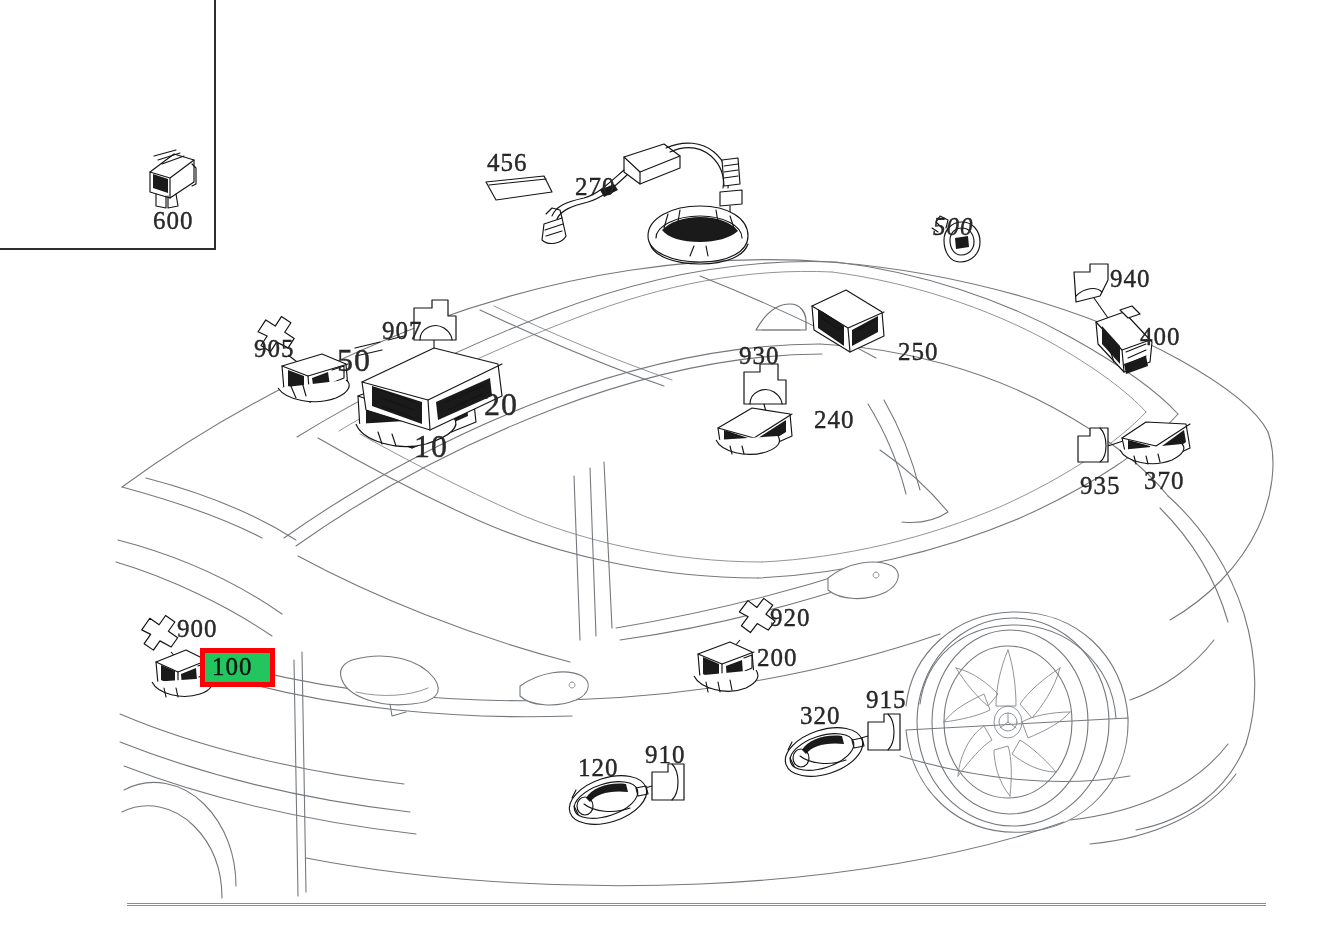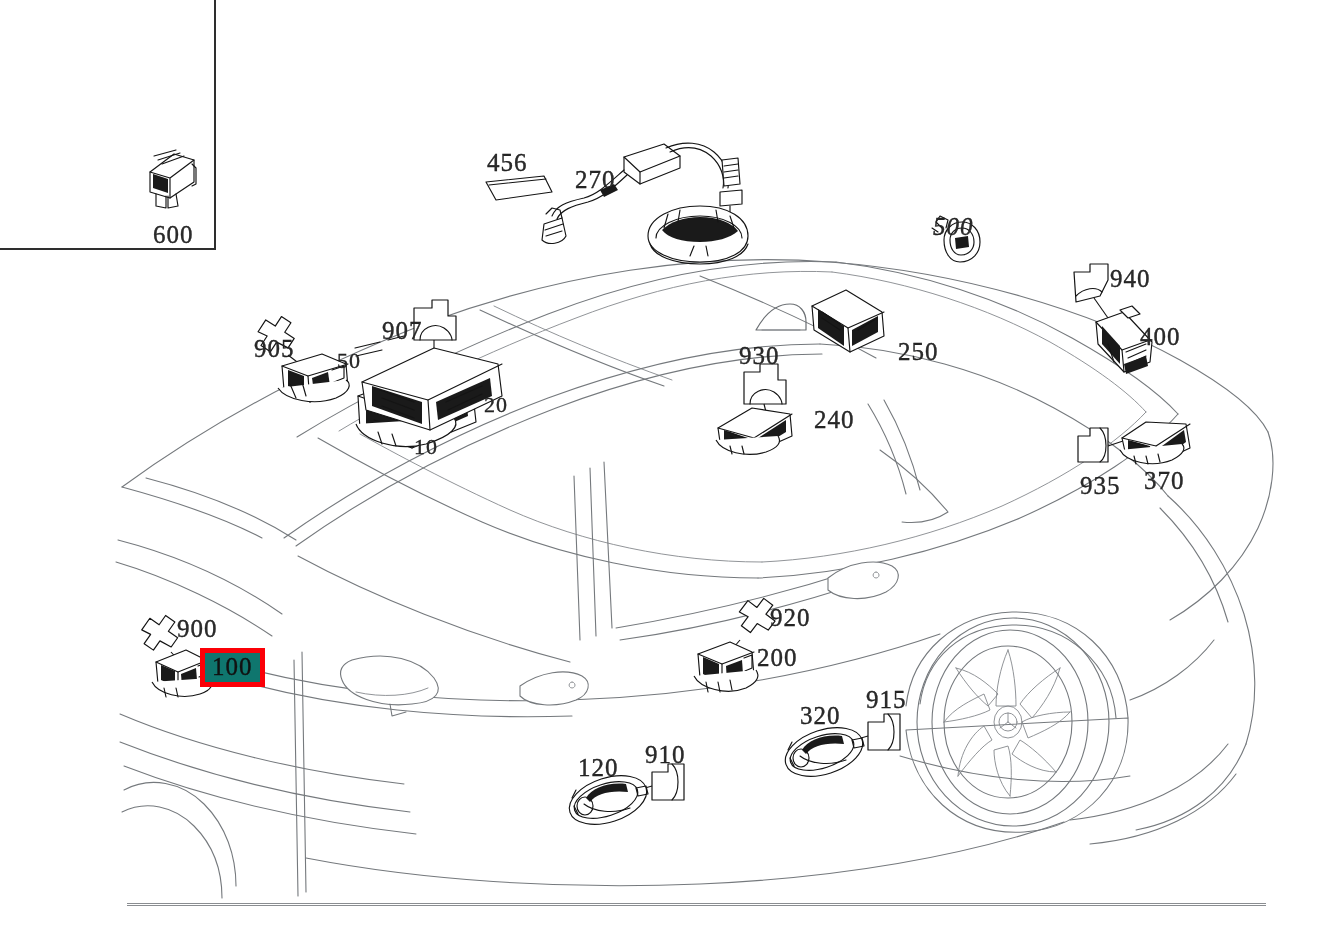--- a/index.html
+++ b/index.html
@@ -18,25 +18,25 @@
     position:absolute;
     font-family:"Liberation Serif", serif;
     font-size:25px;
     line-height:25px;
     letter-spacing:1px;
     color:#2b2b2b;
     white-space:nowrap;
     -webkit-text-stroke:0.35px #111;
     user-select:none;
   }
-  .lbl.sm{font-size:22px;}
+  .lbl.sm{font-size:32px;}
   .lbl.hl{
     color:#111;
-    background:#0f766e;
-    padding:2px 7px 3px 7px;
+    background:#22c55e;
+    padding:2px 17px 3px 7px;
     border:5px solid #fb0007;
     box-sizing:border-box;
     line-height:24px;
   }
   
   .inset-box{
     position:absolute;
     border-right:2px solid #2e2e2e;
     border-bottom:2px solid #2e2e2e;
     box-sizing:border-box;
@@ -402,23 +402,23 @@
       <path class="prt" d="M355,348 L380,342 M388,340 L404,336"></path>
       <path class="prt" d="M356,356 L382,350"></path>
     </g>
 
   </svg>
 
   <div class="inset-box" style="left:0px; top:0px; width:216px; height:250px;"></div>
 
   <div class="rule" style="left:127px; top:903px; width:1139px;"></div>
 
-  <div class="lbl" style="left:153px;top:208px;margin-top:14px;">600</div>
+  <div class="lbl" style="left:153px;top:208px;">600</div>
   <div class="lbl" style="left:487px;top:150px;">456</div>
-  <div class="lbl" style="left:575px;top:167px;">270</div>
+  <div class="lbl" style="left:575px;top:174px;">270</div>
   <div class="lbl" style="left:933px;top:214px;font-style:italic;">500</div>
   <div class="lbl" style="left:1110px;top:266px;">940</div>
   <div class="lbl" style="left:1140px;top:324px;">400</div>
   <div class="lbl" style="left:254px;top:311px;margin-top:25px;">905</div>
   <div class="lbl" style="left:382px;top:318px;">907</div>
   <div class="lbl sm" style="left:337px;top:348px;">50</div>
   <div class="lbl sm" style="left:484px;top:392px;">20</div>
   <div class="lbl sm" style="left:414px;top:434px;">10</div>
   <div class="lbl" style="left:739px;top:343px;">930</div>
   <div class="lbl" style="left:898px;top:339px;">250</div>

